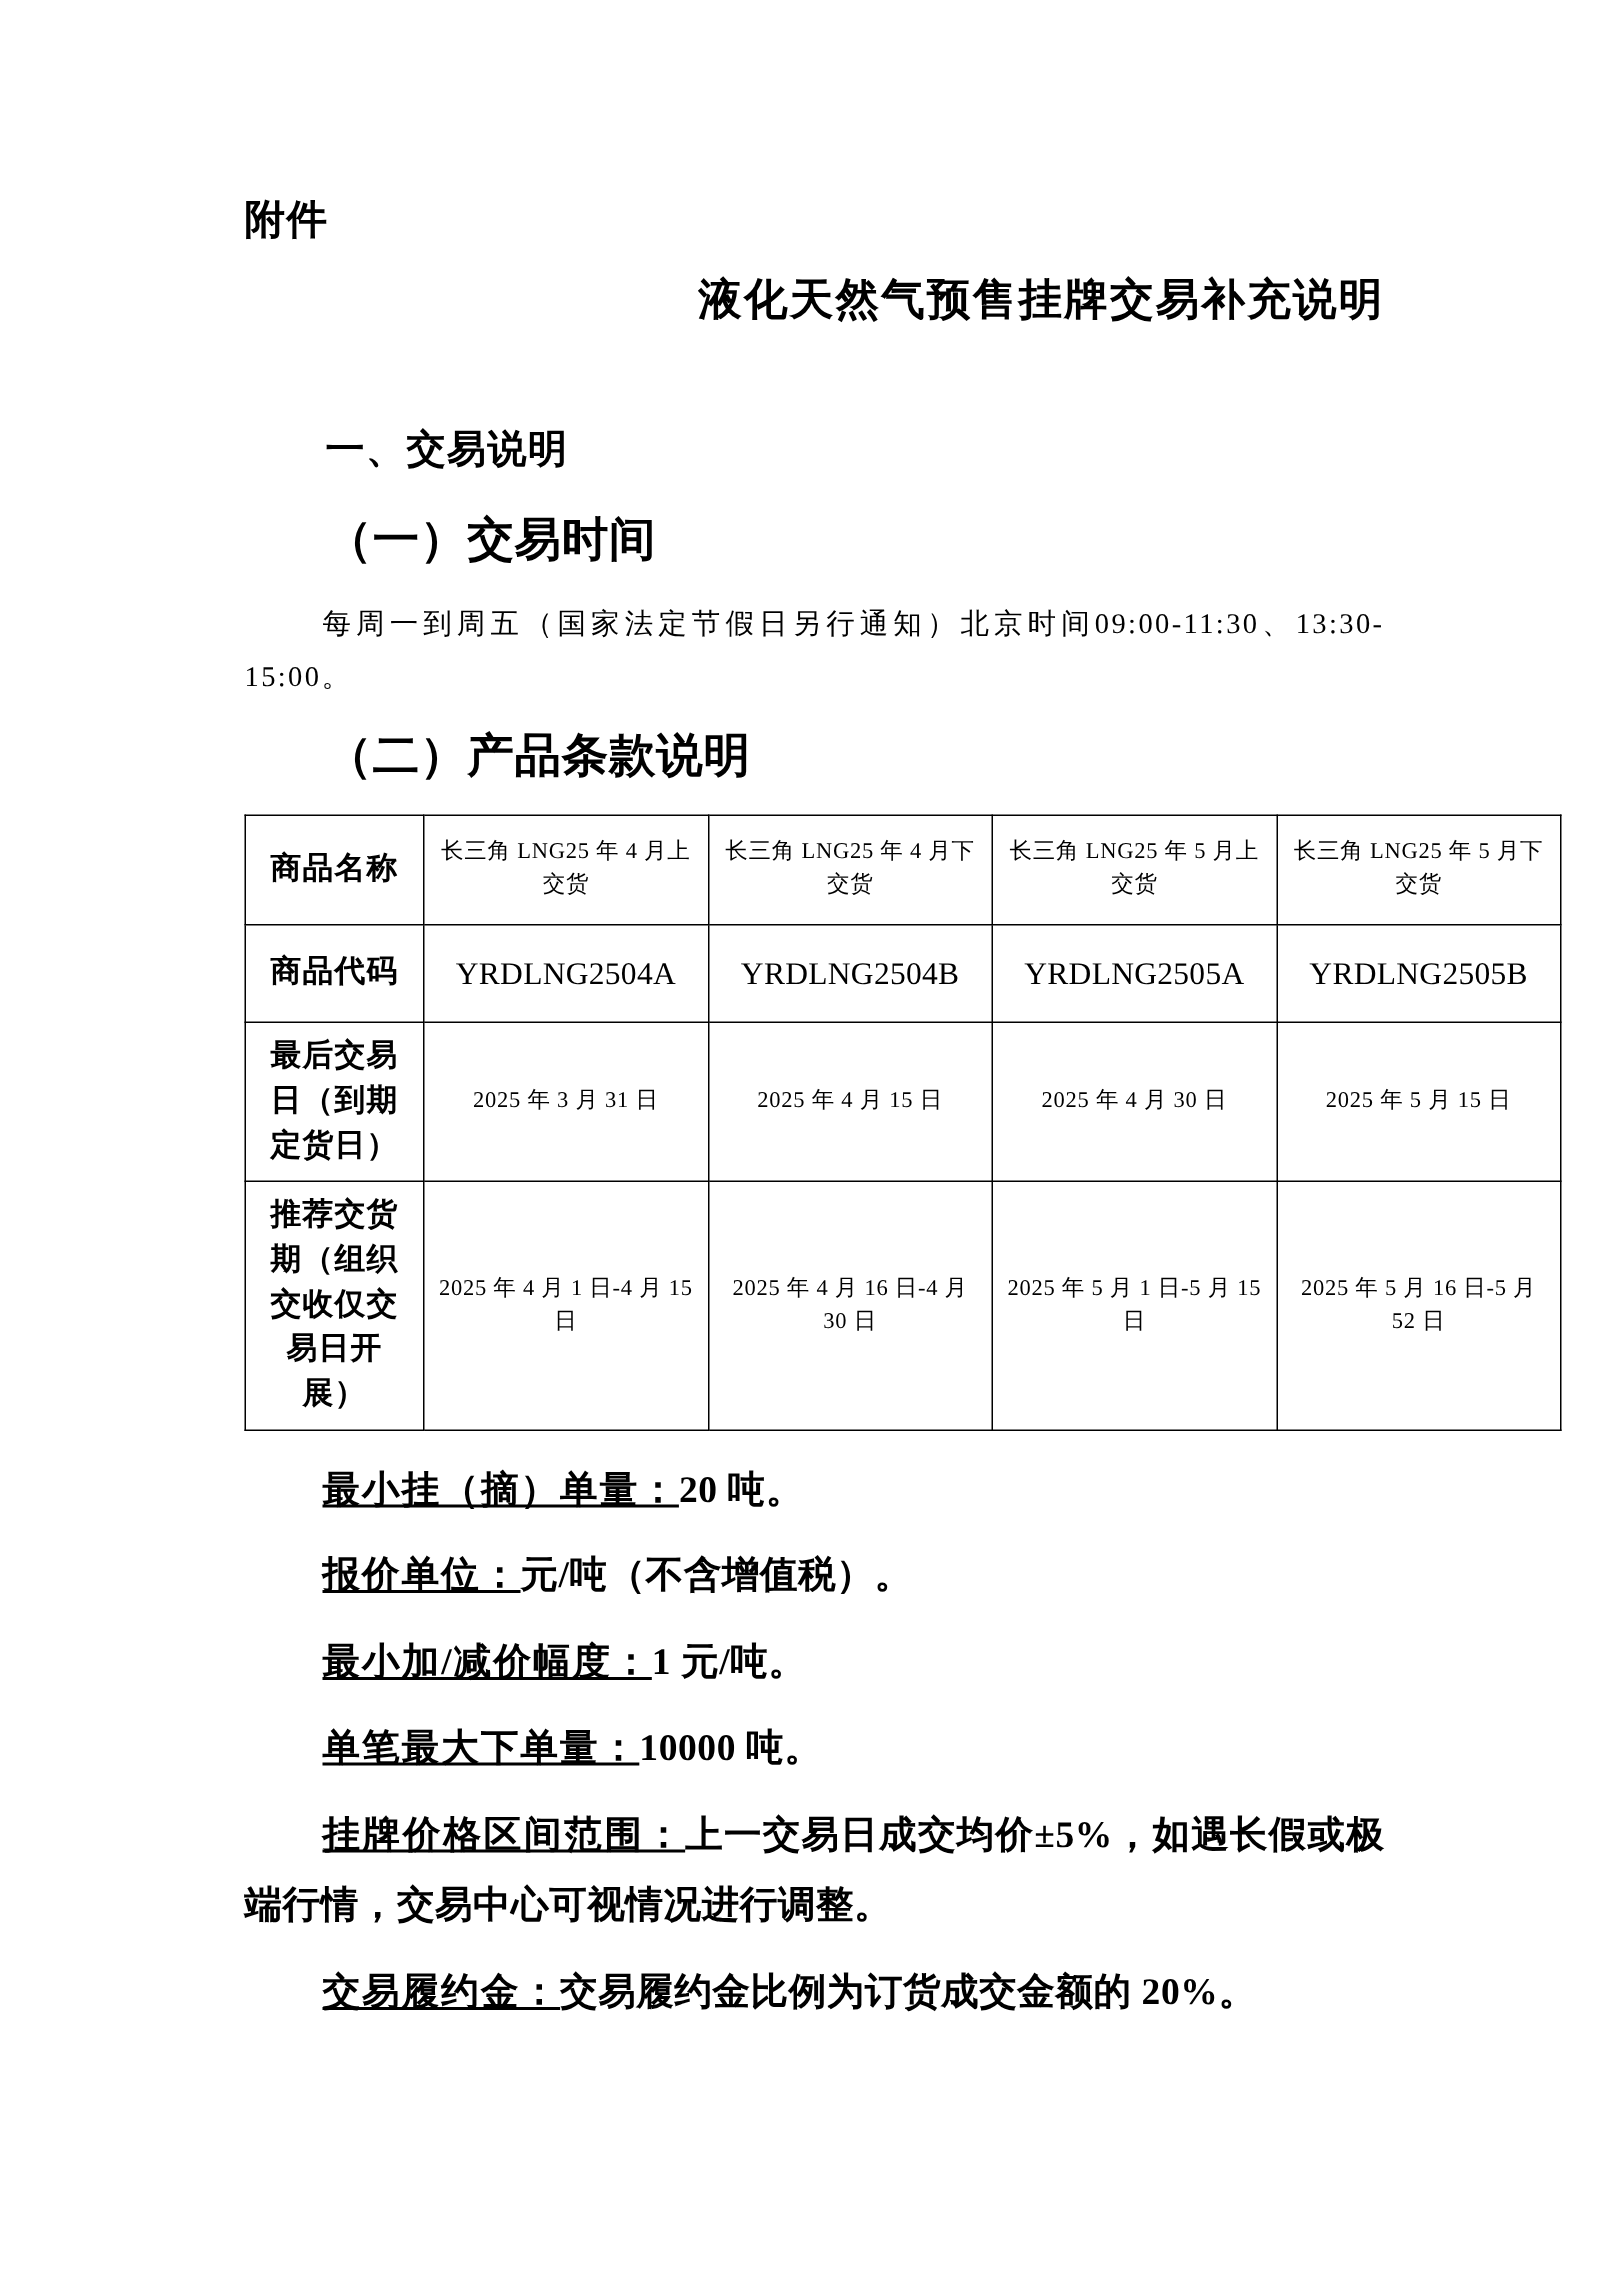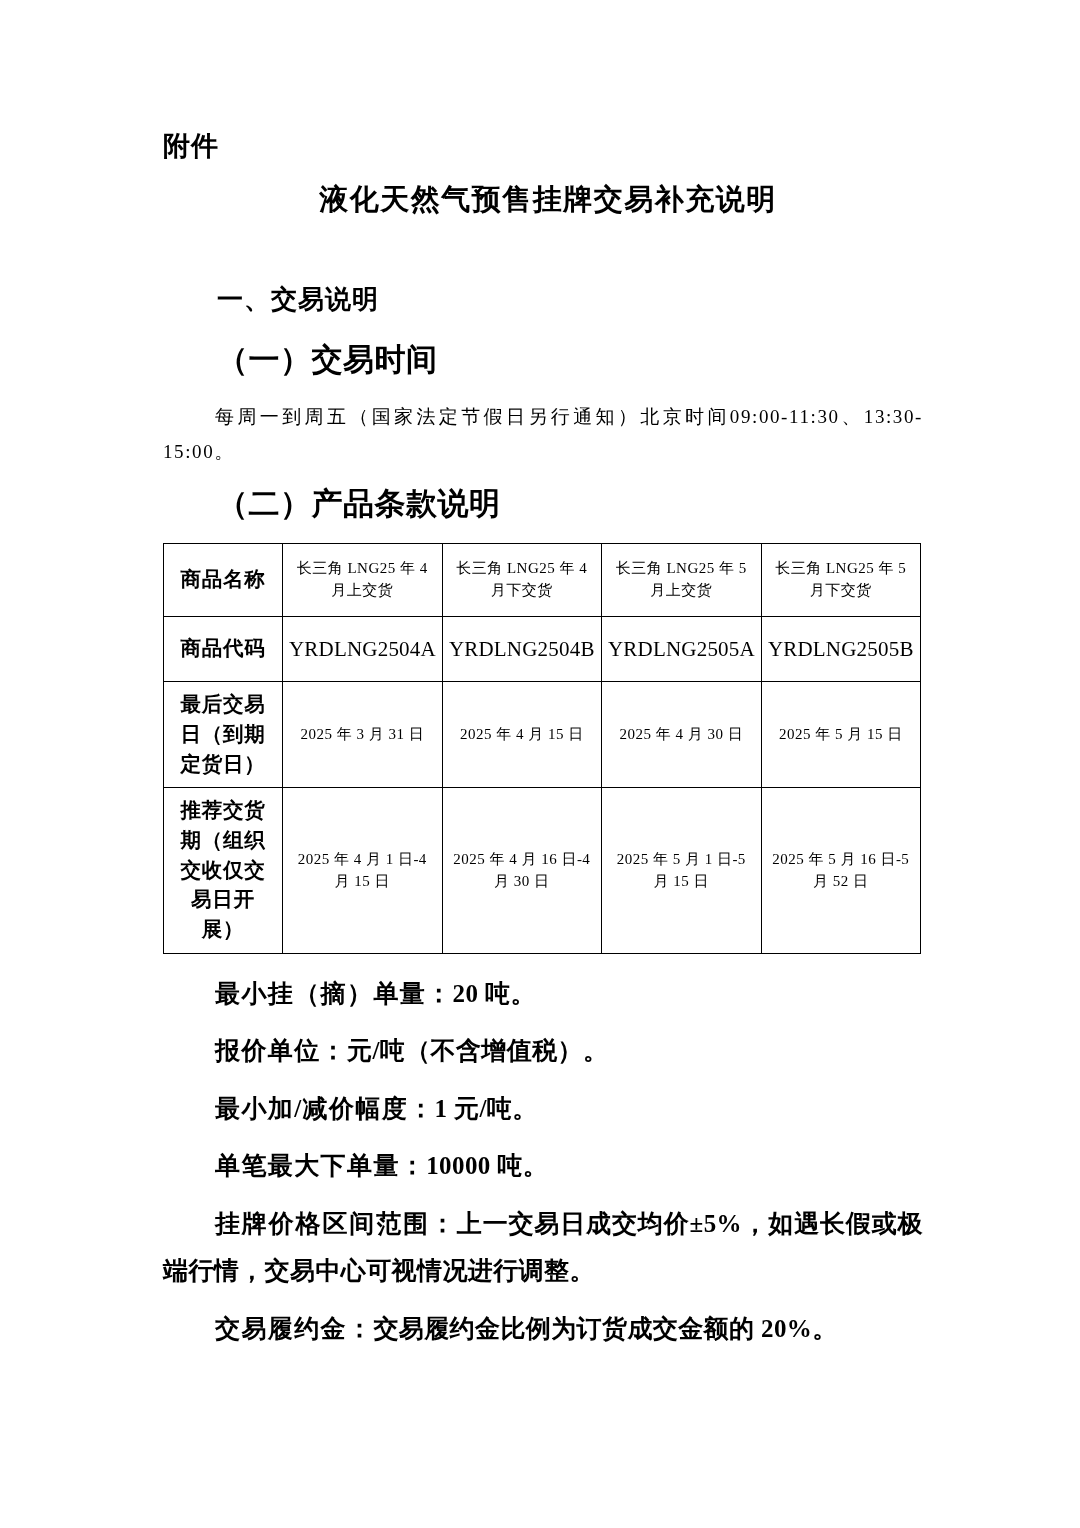--- a/index.html
+++ b/index.html
@@ -32,21 +32,21 @@
   .attach-label {
     font-size: 27px;
     font-weight: bold;
     letter-spacing: 1px;
     line-height: 1.4;
     margin: 0 0 14px 0;
   }
   .doc-title {
     font-size: 29px;
     font-weight: bold;
-    text-align: center;
+    text-align: right;
     letter-spacing: 1.5px;
     margin: 0 0 62px 0;
     padding-left: 10px;
   }
   .heading1 {
     font-size: 26px;
     font-weight: bold;
     letter-spacing: 1px;
     margin: 0 0 22px 0;
     text-indent: 54px;
@@ -70,28 +70,29 @@
     font-size: 25px;
     line-height: 1.9;
     letter-spacing: 0.6px;
     margin: 0 0 10px 0;
     text-indent: 52px;
     text-align: justify;
   }
   .para-indent-list .lbl {
     font-weight: bold;
     letter-spacing: 1.4px;
+    text-decoration: underline;
   }
   .para-indent-list .val {
     font-weight: bold;
     letter-spacing: 0.4px;
   }
   table.product {
     border-collapse: collapse;
-    width: 758px;
+    width: 878px;
     margin: 12px 0 16px 0;
     table-layout: fixed;
   }
   table.product td {
     border: 1px solid #000000;
     vertical-align: middle;
     padding: 8px 6px;
     font-size: 15px;
     line-height: 1.45;
     text-align: center;

